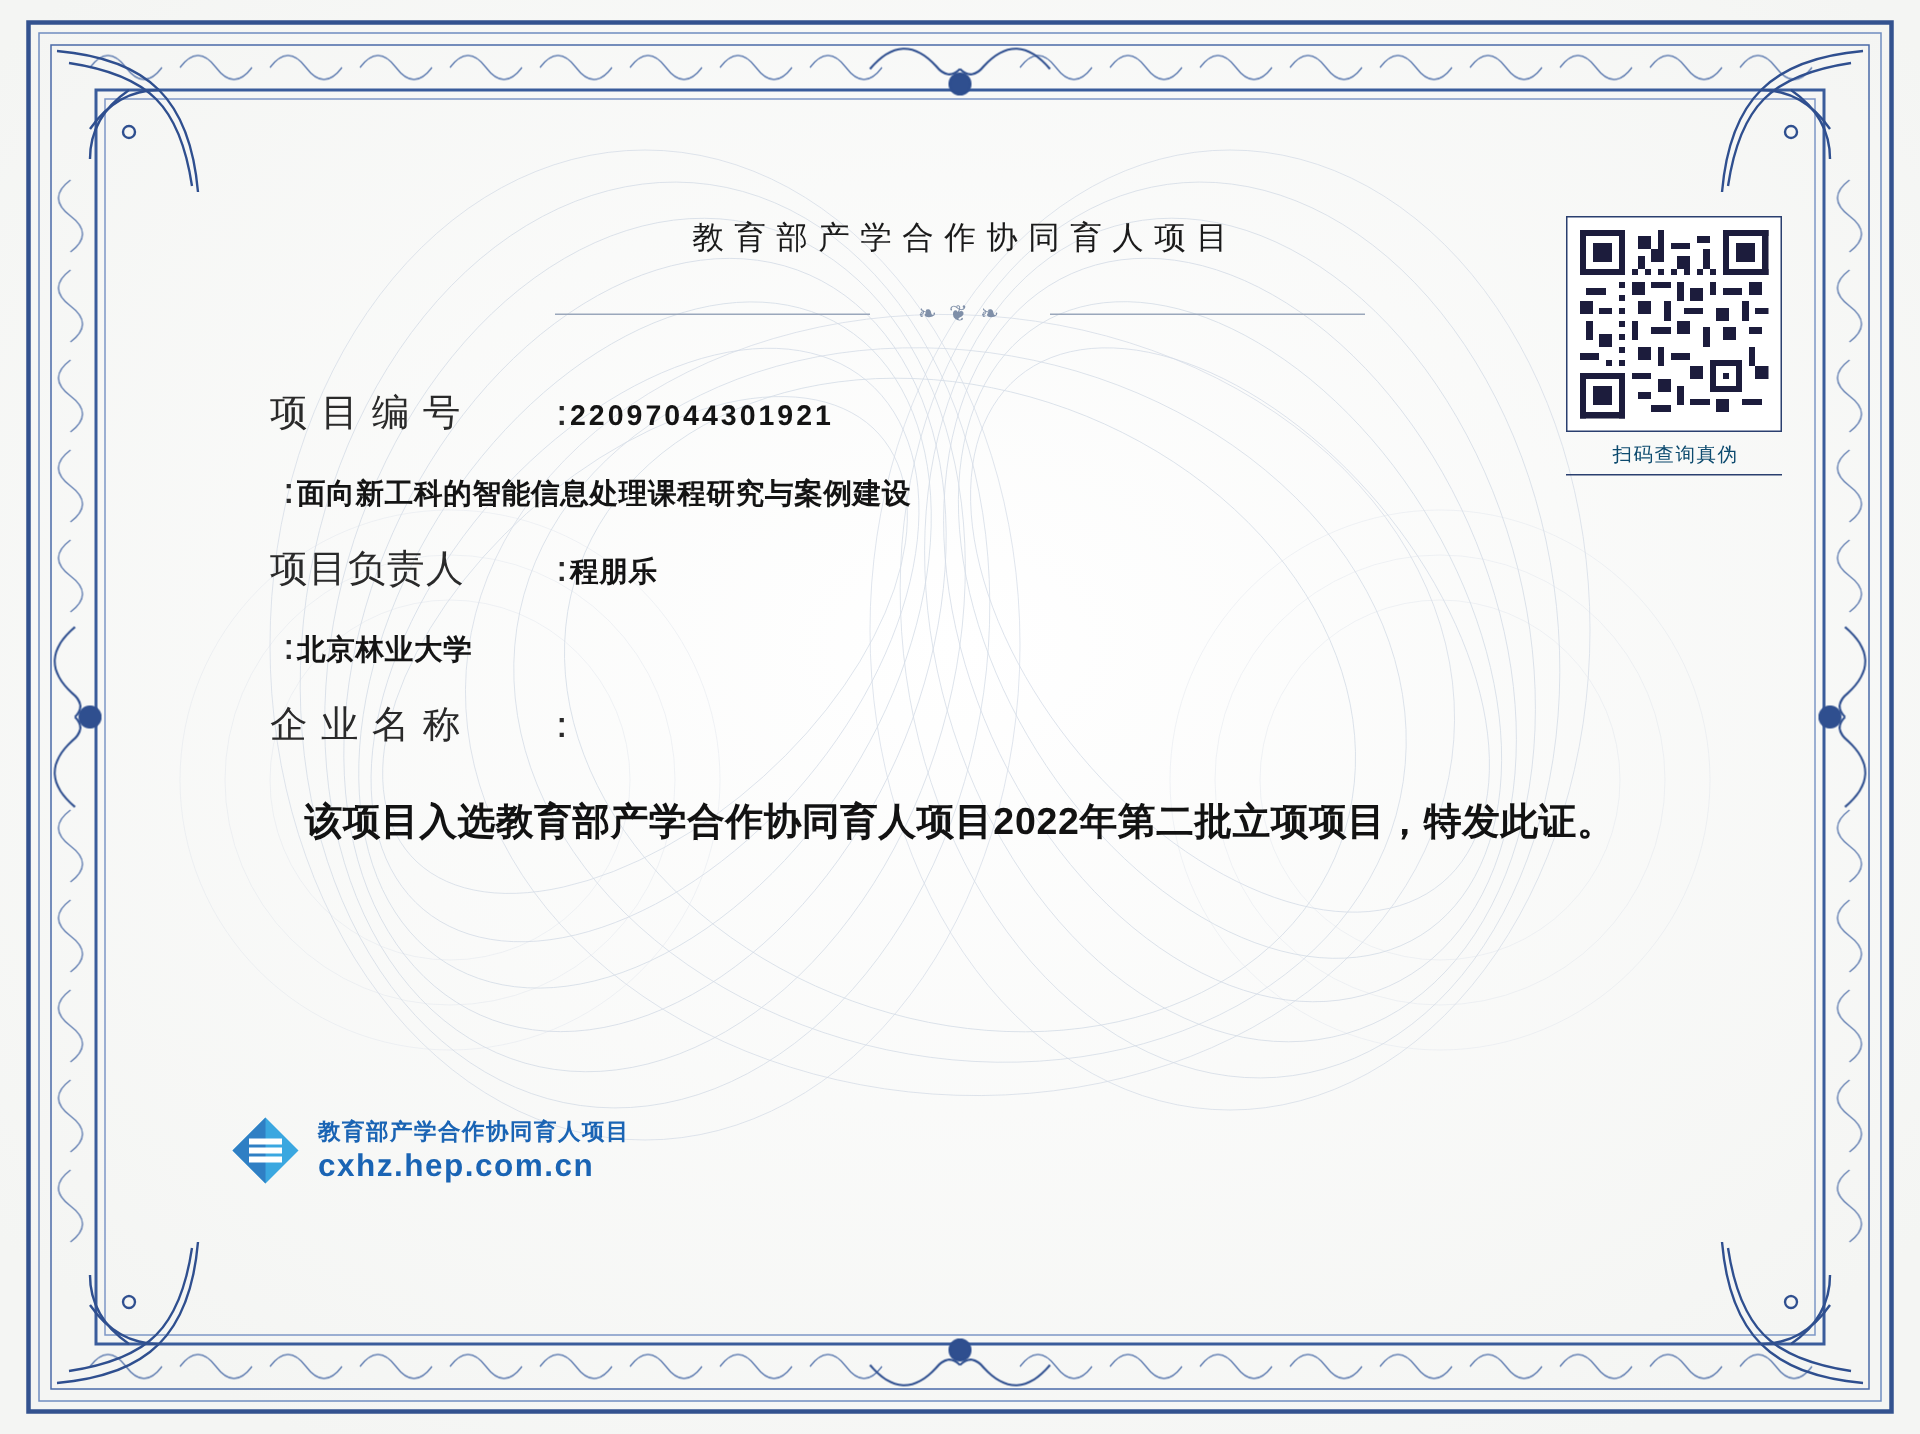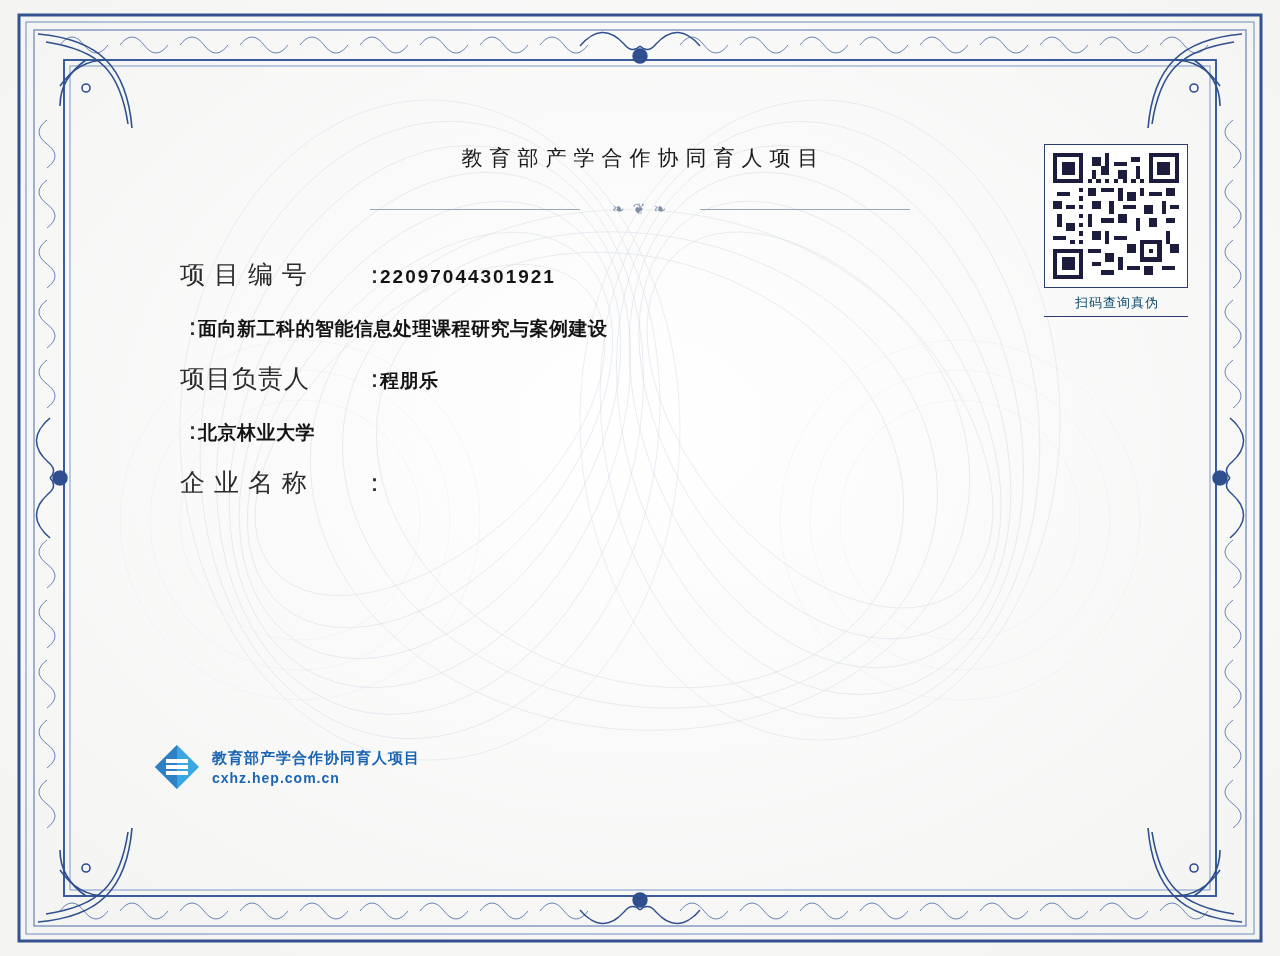--- a/index.html
+++ b/index.html
@@ -182,21 +182,21 @@
     margin-right: 10px;
     flex: 0 0 auto;
   }
   .logo-text-1 {
     font-size: 15px;
     color: #1a64b4;
     letter-spacing: 1px;
     font-weight: bold;
   }
   .logo-text-2 {
-    font-size: 14px;
+    font-size: 21px;
     color: #1a64b4;
     letter-spacing: 1px;
     font-weight: bold;
     margin-top: 2px;
   }
   .signature-block {
     position: absolute;
     right: 44px;
     bottom: 18px;
     text-align: right;
@@ -517,20 +517,21 @@
       <div class="field-row">
         <div class="field-colon">：</div>
         <div class="field-value">北京林业大学</div>
       </div>
       <div class="field-row">
         <div class="field-label">企 业 名 称</div>
         <div class="field-colon">：</div>
       </div>
     </div>
 
+    <div class="statement">该项目入选教育部产学合作协同育人项目2022年第二批立项项目，特发此证。</div>
 
     <div class="footer">
       <div class="logo-block">
         <svg class="logo-mark" viewBox="0 0 50 50">
           <polygon points="25,3 47,25 25,47 3,25" fill="#3aa7e0"></polygon>
           <polygon points="25,3 25,47 3,25" fill="#2f7fc4"></polygon>
           <rect x="14" y="17" width="22" height="4" fill="#ffffff"></rect>
           <rect x="14" y="23" width="22" height="4" fill="#ffffff"></rect>
           <rect x="14" y="29" width="22" height="4" fill="#ffffff"></rect>
         </svg>

